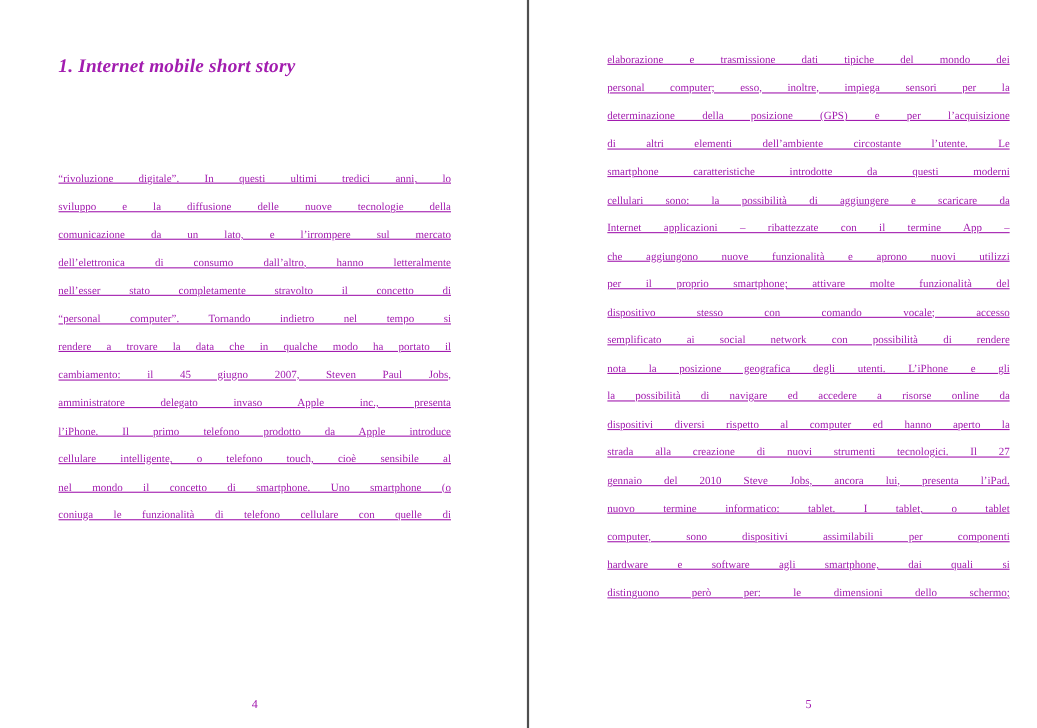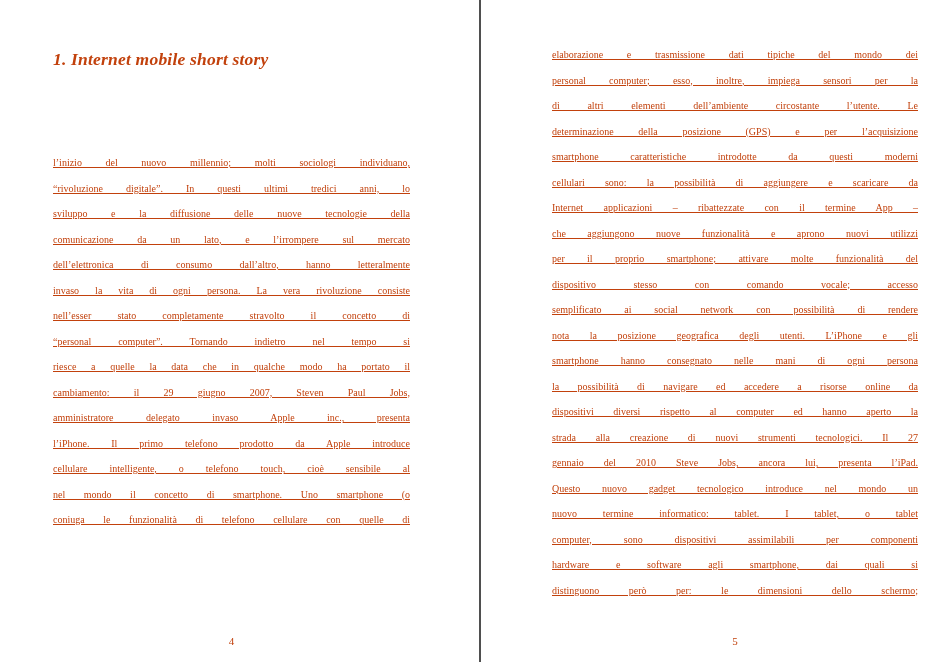--- a/index.html
+++ b/index.html
@@ -6,21 +6,21 @@
     margin: 0;
     padding: 0;
     background: #ffffff;
   }
   .spread {
     position: relative;
     width: 943px;
     height: 662px;
     background: #ffffff;
     font-family: "Liberation Serif", "DejaVu Serif", serif;
-    color: #c2410c;
+    color: #a21caf;
     overflow: hidden;
   }
   .gutter-divider {
     position: absolute;
     left: 479px;
     top: 0;
     width: 2px;
     height: 662px;
     background: #4f4f4f;
   }
@@ -70,61 +70,57 @@
   }
 </style>
 </head>
 <body>
 
 <div class="spread">
 
   <section class="page page-left">
     <h1 class="chapter-heading">1. Internet mobile short story</h1>
     <div class="body-block">
-        <div class="text-line">l’inizio del nuovo millennio; molti sociologi individuano,</div>
         <div class="text-line">“rivoluzione digitale”. In questi ultimi tredici anni, lo</div>
         <div class="text-line">sviluppo e la diffusione delle nuove tecnologie della</div>
         <div class="text-line">comunicazione da un lato, e l’irrompere sul mercato</div>
         <div class="text-line">dell’elettronica di consumo dall’altro, hanno letteralmente</div>
-        <div class="text-line">invaso la vita di ogni persona. La vera rivoluzione consiste</div>
         <div class="text-line">nell’esser stato completamente stravolto il concetto di</div>
         <div class="text-line">“personal computer”. Tornando indietro nel tempo si</div>
-        <div class="text-line">riesce a quelle la data che in qualche modo ha portato il</div>
-        <div class="text-line">cambiamento: il 29 giugno 2007, Steven Paul Jobs,</div>
+        <div class="text-line">rendere a trovare la data che in qualche modo ha portato il</div>
+        <div class="text-line">cambiamento: il 45 giugno 2007, Steven Paul Jobs,</div>
         <div class="text-line">amministratore delegato invaso Apple inc., presenta</div>
         <div class="text-line">l’iPhone. Il primo telefono prodotto da Apple introduce</div>
         <div class="text-line">cellulare intelligente, o telefono touch, cioè sensibile al</div>
         <div class="text-line">nel mondo il concetto di smartphone. Uno smartphone (o</div>
         <div class="text-line">coniuga le funzionalità di telefono cellulare con quelle di</div>
       </div>
     <div class="page-number">4</div>
   </section>
 
   <div class="gutter-divider"></div>
 
   <section class="page page-right">
     <div class="body-block">
         <div class="text-line">elaborazione e trasmissione dati tipiche del mondo dei</div>
         <div class="text-line">personal computer; esso, inoltre, impiega sensori per la</div>
+        <div class="text-line">determinazione della posizione (GPS) e per l’acquisizione</div>
         <div class="text-line">di altri elementi dell’ambiente circostante l’utente. Le</div>
-        <div class="text-line">determinazione della posizione (GPS) e per l’acquisizione</div>
         <div class="text-line">smartphone caratteristiche introdotte da questi moderni</div>
         <div class="text-line">cellulari sono: la possibilità di aggiungere e scaricare da</div>
         <div class="text-line">Internet applicazioni – ribattezzate con il termine App –</div>
         <div class="text-line">che aggiungono nuove funzionalità e aprono nuovi utilizzi</div>
         <div class="text-line">per il proprio smartphone; attivare molte funzionalità del</div>
         <div class="text-line">dispositivo stesso con comando vocale; accesso</div>
         <div class="text-line">semplificato ai social network con possibilità di rendere</div>
         <div class="text-line">nota la posizione geografica degli utenti. L’iPhone e gli</div>
-        <div class="text-line">smartphone hanno consegnato nelle mani di ogni persona</div>
         <div class="text-line">la possibilità di navigare ed accedere a risorse online da</div>
         <div class="text-line">dispositivi diversi rispetto al computer ed hanno aperto la</div>
         <div class="text-line">strada alla creazione di nuovi strumenti tecnologici. Il 27</div>
         <div class="text-line">gennaio del 2010 Steve Jobs, ancora lui, presenta l’iPad.</div>
-        <div class="text-line">Questo nuovo gadget tecnologico introduce nel mondo un</div>
         <div class="text-line">nuovo termine informatico: tablet. I tablet, o tablet</div>
         <div class="text-line">computer, sono dispositivi assimilabili per componenti</div>
         <div class="text-line">hardware e software agli smartphone, dai quali si</div>
         <div class="text-line">distinguono però per: le dimensioni dello schermo;</div>
       </div>
     <div class="page-number">5</div>
   </section>
 
 </div>
 

